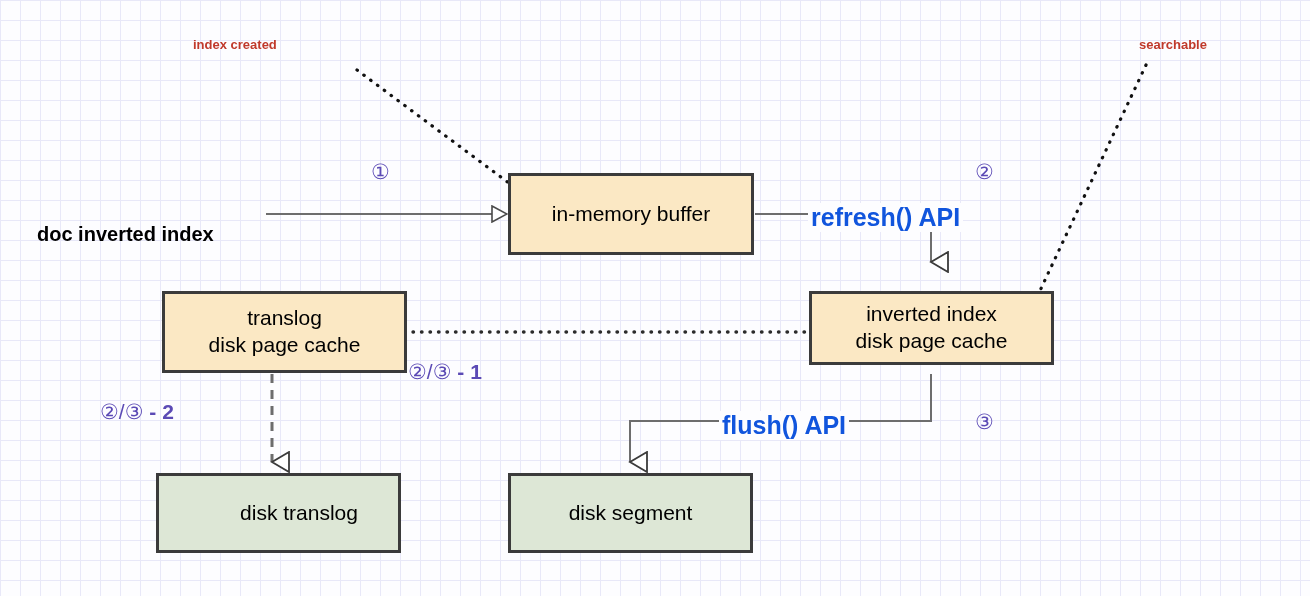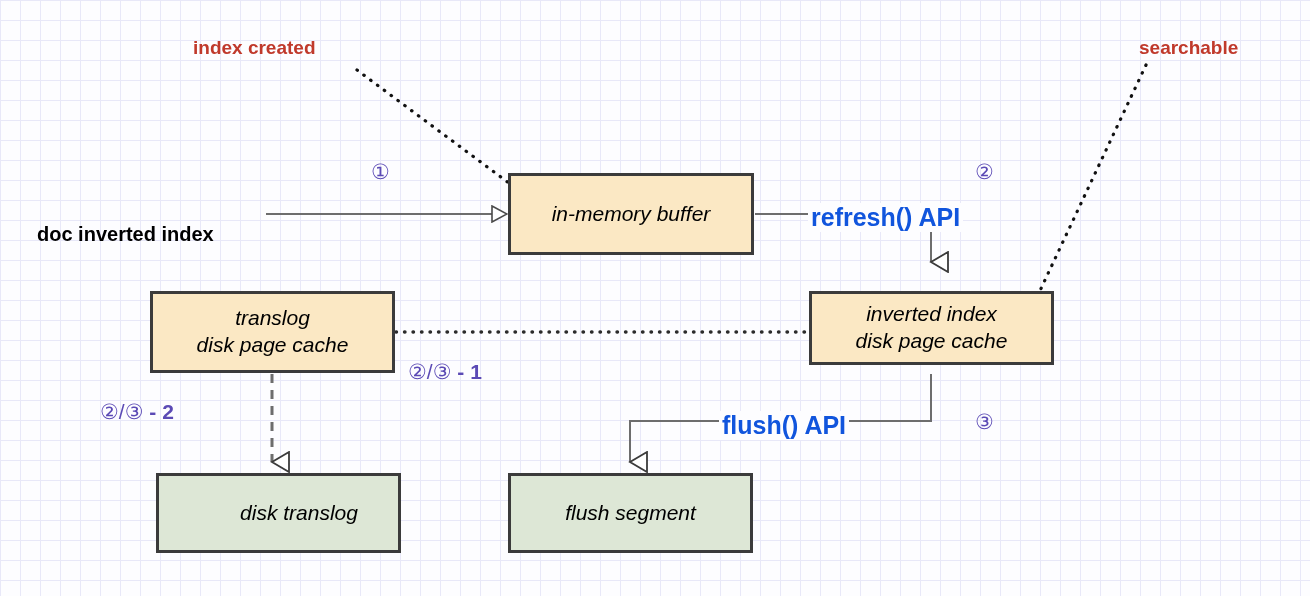--- a/index.html
+++ b/index.html
@@ -29,30 +29,29 @@
     border:3px solid #3b3b3b;
     display:flex;
     flex-direction:column;
     align-items:center;
     justify-content:center;
     font-size:21px;
     color:#000000;
     line-height:1.28;
     text-align:center;
     z-index:3;
-    font-style:italic;
   }
   .node.buffer{background:#fbe8c4;}
   .node.cache{background:#fbe8c4;}
   .node.disk{background:#dde7d6;}
   .node .ln{display:block;white-space:nowrap;}
 
   .lbl{position:absolute;white-space:nowrap;z-index:4;}
   .lbl-black{font-size:20px;font-weight:bold;color:#000;margin-top:20px;}
-  .lbl-red{font-size:19px;font-weight:bold;color:#c0392b;}
+  .lbl-red{font-size:13px;font-weight:bold;color:#c0392b;}
   .lbl-blue{font-size:25px;font-weight:bold;color:#1155dd;background:#fdfdff;padding:0 3px;}
   .lbl-purple{font-size:21px;font-weight:bold;color:#5b4ab5;background:transparent;}
   .circ{
     display:inline-block;
     font-size:21px;
     font-weight:normal;
     color:#5b4ab5;
   }
 </style>
 </head>
@@ -82,36 +81,36 @@
 
     <path d="M931,374 L931,421 L630,421 L630,462" fill="none" stroke="#6d6d6d" stroke-width="2" marker-end="url(#hollowDown)"></path>
 
     <path d="M272,374 L272,462" fill="none" stroke="#6d6d6d" stroke-width="3" stroke-dasharray="9 7" marker-end="url(#hollowDown)"></path>
   </svg>
 
   <div class="node buffer" style="left:508px;top:173px;width:246px;height:82px;">
     <span class="ln">in-memory buffer</span>
   </div>
 
-  <div class="node cache" style="left:150px;top:291px;width:245px;height:82px;">
+  <div class="node cache" style="left:162px;top:291px;width:245px;height:82px;">
     <span class="ln">translog</span>
     <span class="ln">disk page cache</span>
   </div>
 
   <div class="node cache" style="left:809px;top:291px;width:245px;height:74px;">
     <span class="ln">inverted index</span>
     <span class="ln">disk page cache</span>
   </div>
 
   <div class="node disk" style="left:156px;top:473px;width:245px;height:80px;padding-left:41px;">
     <span class="ln">disk translog</span>
   </div>
 
   <div class="node disk" style="left:508px;top:473px;width:245px;height:80px;">
-    <span class="ln">flush segment</span>
+    <span class="ln">disk segment</span>
   </div>
 
   <div class="lbl lbl-black" style="left:37px;top:203px;">doc inverted index</div>
 
   <div class="lbl lbl-red" style="left:193px;top:37px;">index created</div>
 
   <div class="lbl lbl-red" style="left:1139px;top:37px;">searchable</div>
 
   <div class="lbl lbl-blue" style="left:808px;top:203px;">refresh() API</div>
 

